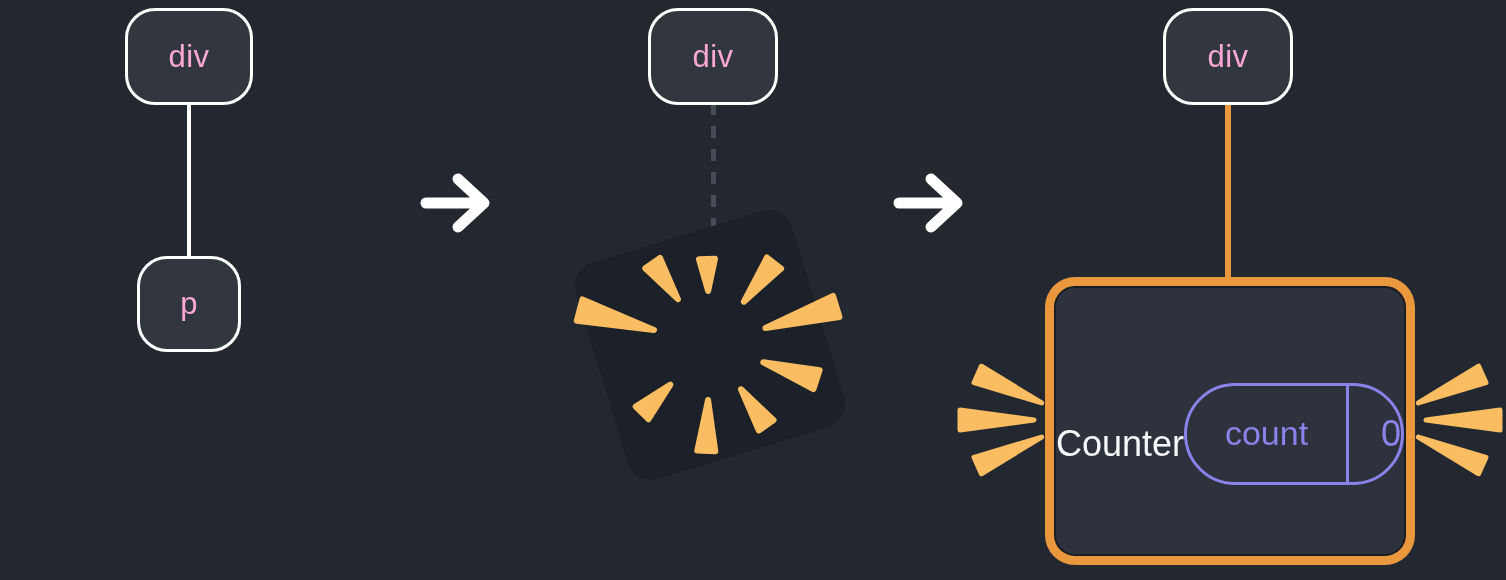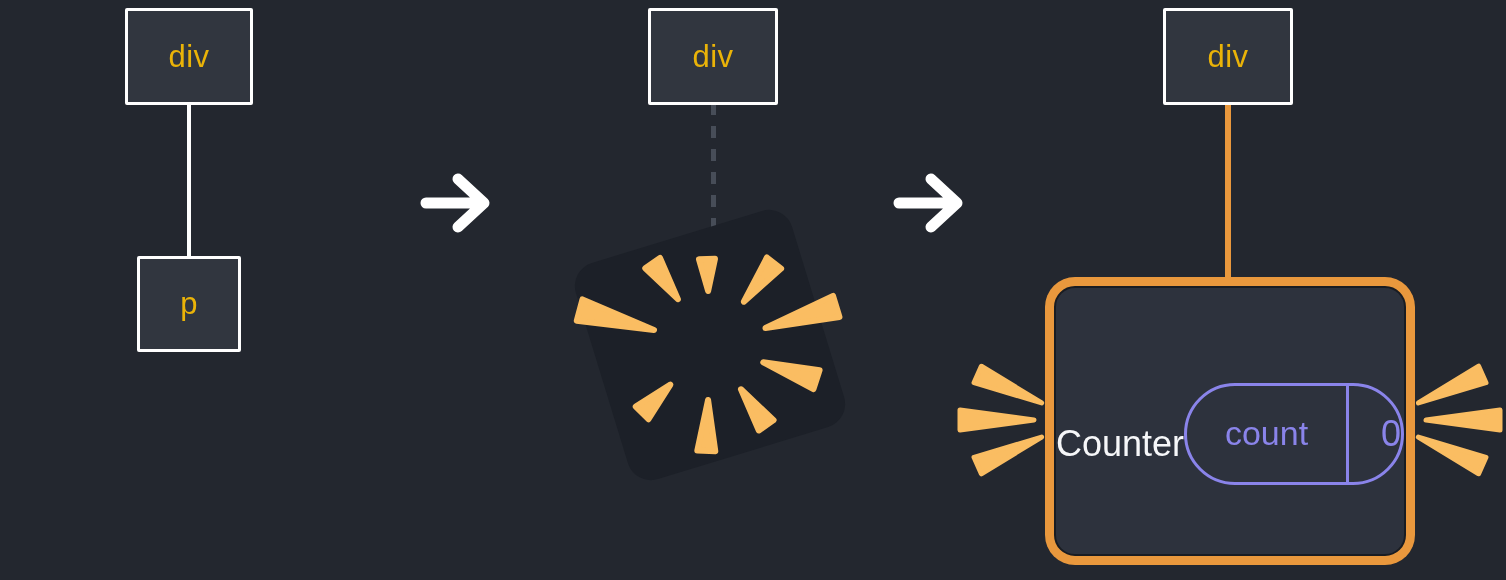--- a/index.html
+++ b/index.html
@@ -1,20 +1,20 @@
 <!DOCTYPE html>
 <html><head>
 <meta charset="utf-8">
 <style>
   html,body{margin:0;padding:0;background:#23272f;}
   .canvas{position:relative;width:1506px;height:580px;background:#23272f;overflow:hidden;
           font-family:"Liberation Sans",sans-serif;}
   .node{position:absolute;box-sizing:border-box;background:#31363f;border:3px solid #ffffff;
-        border-radius:2px;display:flex;align-items:center;justify-content:center;
-        color:#eab308;font-size:31px;letter-spacing:.5px;z-index:3;}
+        border-radius:30px;display:flex;align-items:center;justify-content:center;
+        color:#f9a8d4;font-size:31px;letter-spacing:.5px;z-index:3;}
   .edge{position:absolute;z-index:1;}
   .edge-solid-white{width:4px;background:#ffffff;}
   .edge-dashed{width:5px;background:repeating-linear-gradient(to bottom,
         #474d58 0px,#474d58 12px,transparent 12px,transparent 23px);}
   .edge-orange{width:6px;background:#e9983d;}
   .burst-square{position:absolute;left:597px;top:232px;width:226px;height:226px;
         background:#1c2028;border-radius:24px;transform:rotate(-17deg);z-index:2;}
   .burst-svg,.spark-svg,.arrow-svg{position:absolute;z-index:4;}
   .counter-outer{position:absolute;left:1045px;top:277px;width:370px;height:288px;
         box-sizing:border-box;background:#e9983d;border-radius:30px;padding:9px;z-index:3;}

